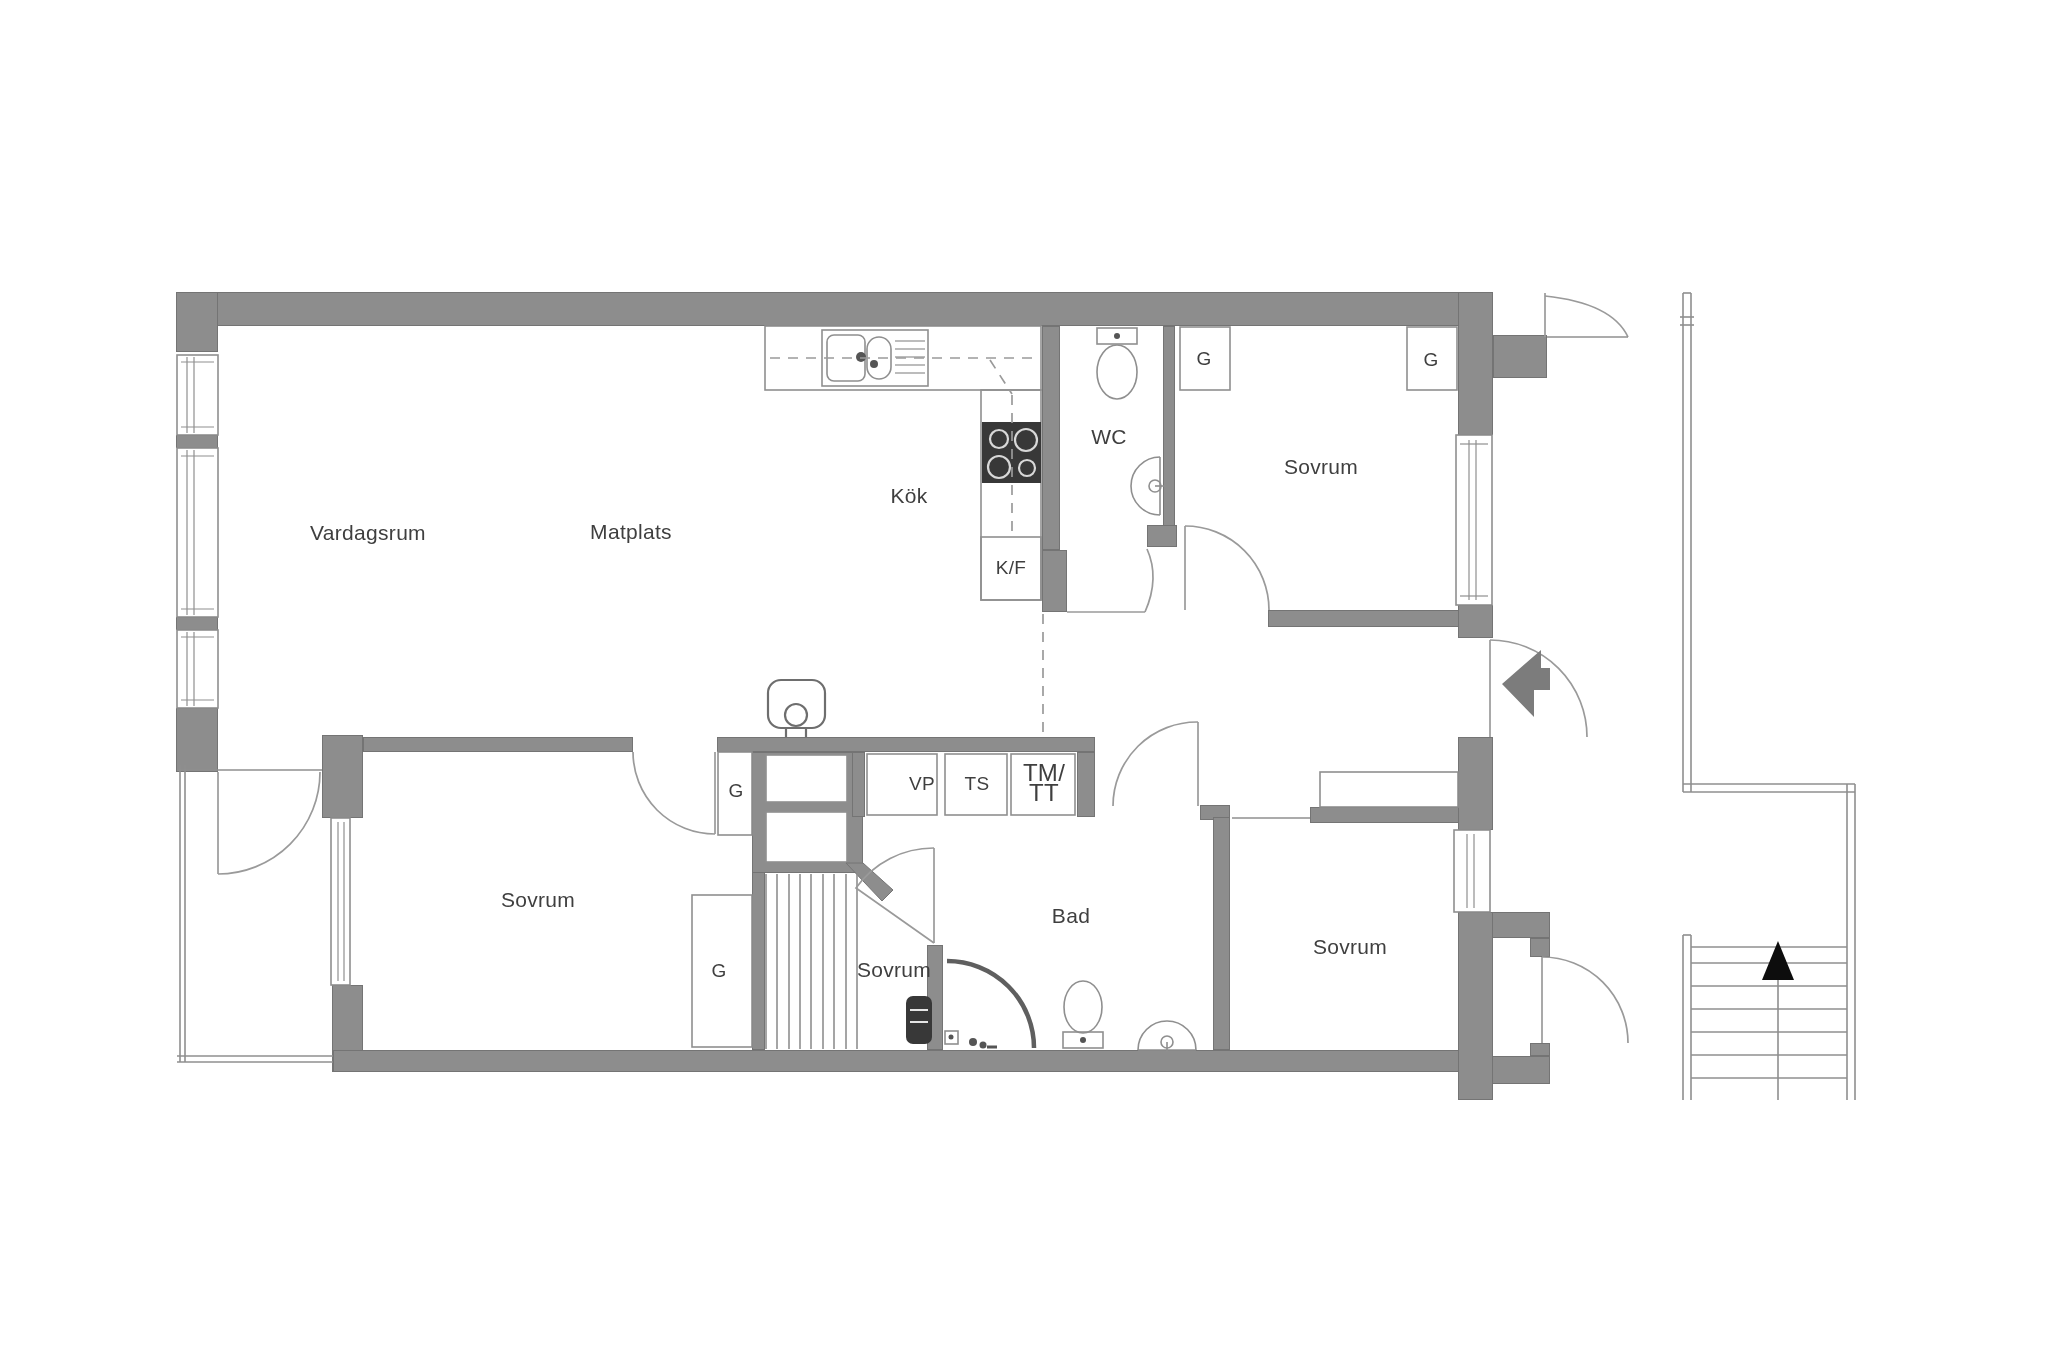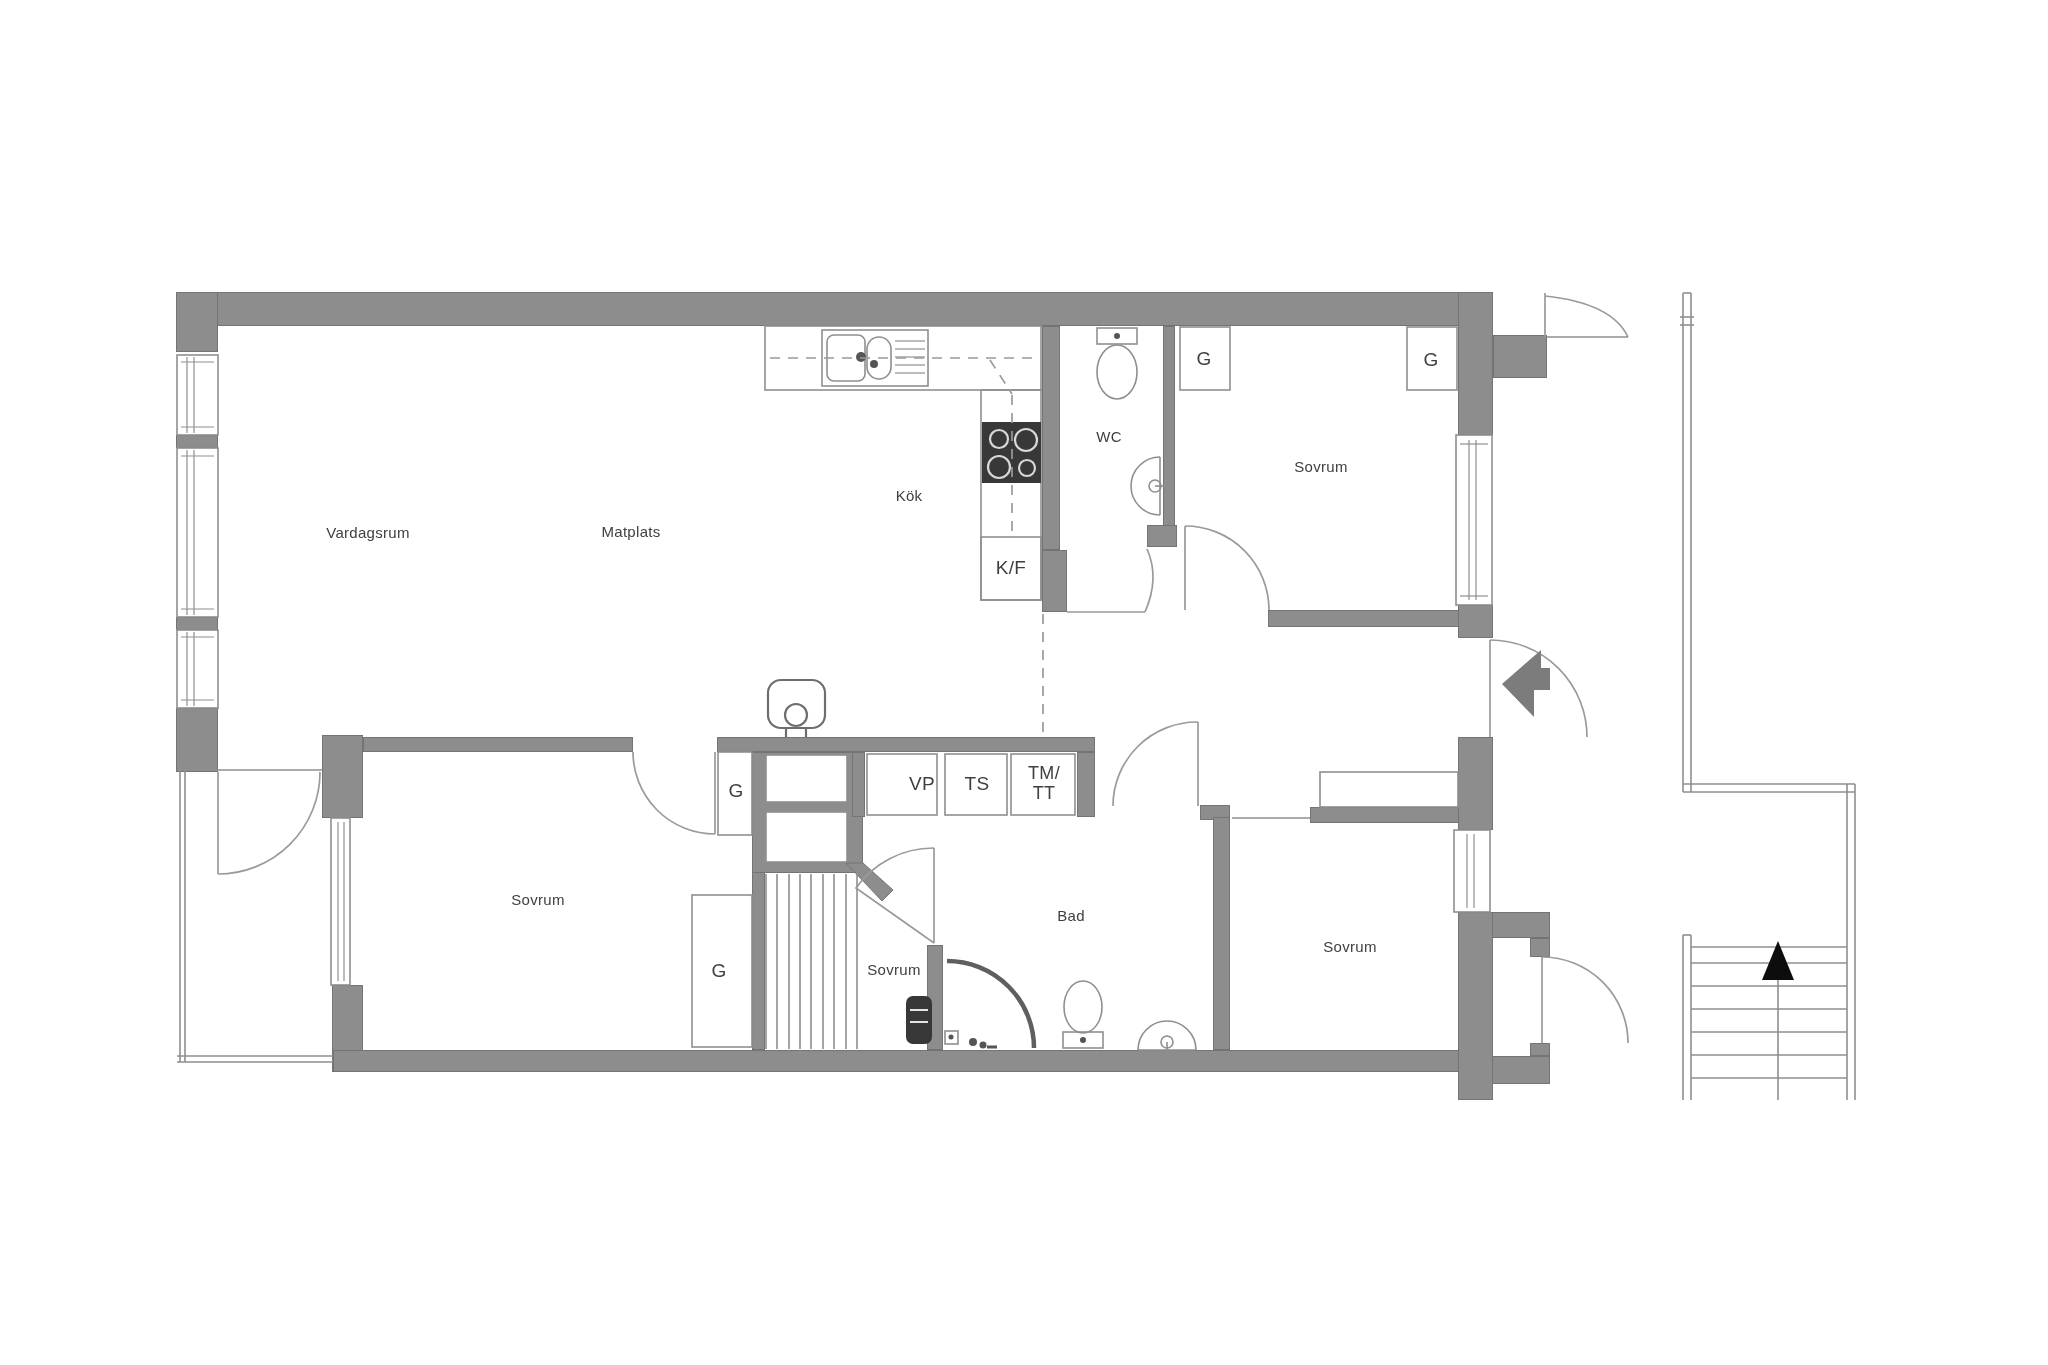--- a/index.html
+++ b/index.html
@@ -6,23 +6,23 @@
     --background:#ffffff; --wall:#8d8d8d; --wall_dark:#747474;
     --line:#8f8f8f; --line_dark:#6e6e6e; --text:#3f3f3f;
     --appliance_dark:#383838; --stair_arrow:#0d0d0d;
   }
   html,body{margin:0;padding:0;background:var(--background);}
   .plan{position:relative;width:2048px;height:1365px;background:var(--background);
         font-family:"Liberation Sans", sans-serif;overflow:hidden;}
   .wall{position:absolute;background:var(--wall);outline:1px solid var(--wall_dark);outline-offset:-1px;}
   .overlay{position:absolute;left:0;top:0;}
   .lbl{position:absolute;transform:translate(-50%,-50%);color:var(--text);
-       font-size:15px;line-height:1.1;white-space:nowrap;letter-spacing:.3px;}
+       font-size:21px;line-height:1.1;white-space:nowrap;letter-spacing:.3px;}
   .lbl.small{font-size:19px;}
-  .lbl.tiny{font-size:18px;line-height:20px;text-align:center;}
+  .lbl.tiny{font-size:24px;line-height:20px;text-align:center;}
   
   .s1{fill:none;stroke:var(--line);stroke-width:1.6px;}
   .s1t{fill:none;stroke:var(--line);stroke-width:1.2px;}
   .s2{fill:none;stroke:var(--line_dark);stroke-width:2.2px;}
   .door{fill:none;stroke:#9a9a9a;stroke-width:1.7px;}
   .dash{fill:none;stroke:#9a9a9a;stroke-width:1.7px;stroke-dasharray:10 8;}
   .white{fill:#ffffff;stroke:var(--line);stroke-width:1.6px;}
   .wfill{fill:var(--wall);stroke:var(--wall_dark);stroke-width:1px;}
   .darkfill{fill:var(--appliance_dark);}
   .fixdark{fill:#555555;}

